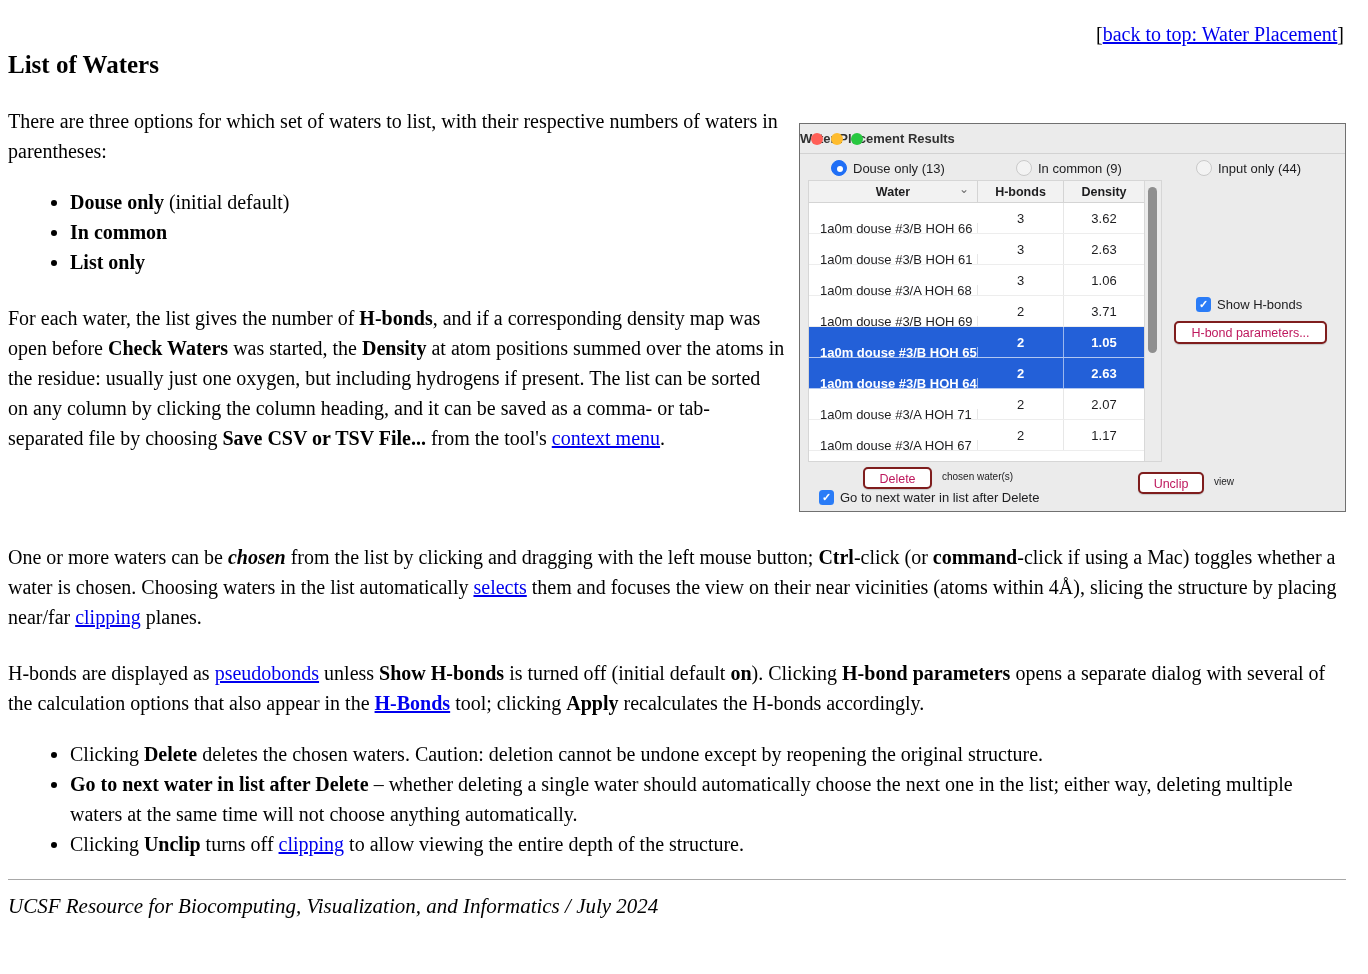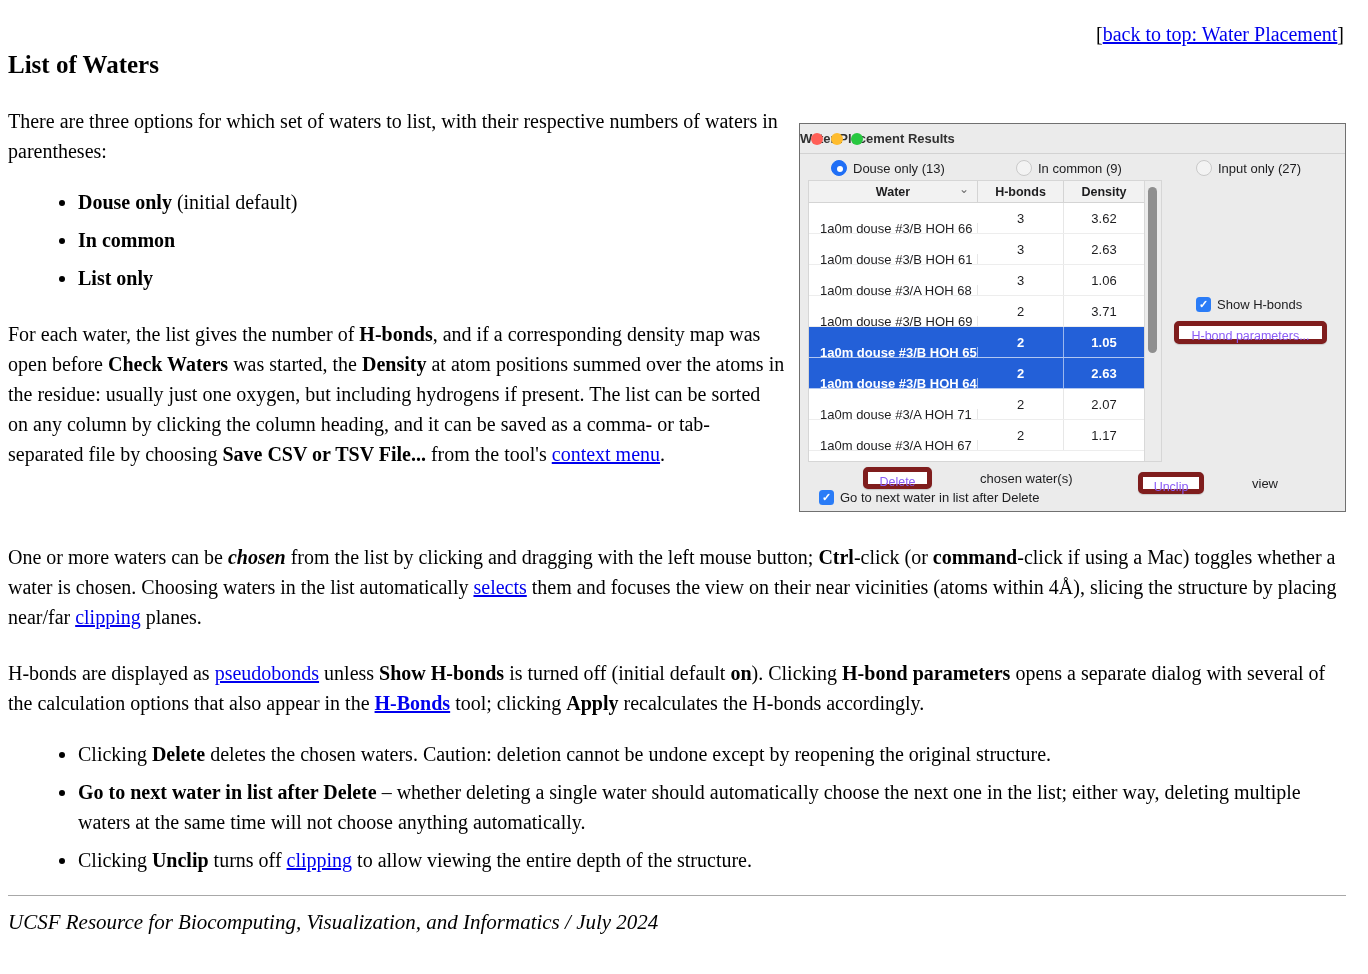--- a/index.html
+++ b/index.html
@@ -8,21 +8,21 @@
     width:1368px; height:974px; overflow:hidden; background:#fff; color:#000;
     font-family:"Liberation Serif", serif; font-size:20px;
     padding:8px 22px 0 8px;
   }
   a.doc-link { color:#0000ee; text-decoration:underline; cursor:pointer; }
   .top-link { text-align:right; margin:12px 2px 0 0; line-height:28px; }
   h1.page-title { font-size:25px; line-height:30px; margin:2px 0 0 0; font-weight:bold; }
   p.doc { line-height:30px; margin:26px 0 0 0; }
   p.clear { clear:both; }
   ul.doc { margin:21px 0 0 0; padding-left:62px; line-height:30px; }
-  ul.doc li { margin:8px; }
+  ul.doc li { margin:0; }
   hr.footer-rule { border:none; border-top:1px solid #a8a8a8; margin:20px 0 0 0; }
   .footer-credit { font-style:italic; font-size:21px; line-height:30px; margin:11px 0 0 0; }
 
   
   .figure {
     float:right; width:547px; height:389px; margin:43px 0 30px 14px;
     border:1px solid #707070; background:#ebebeb; position:relative;
     font-family:"Liberation Sans", sans-serif; color:#1d1d1f;
   }
   .titlebar { position:absolute; left:0; top:0; right:0; height:30px; border-bottom:1px solid #d2d2d2; }
@@ -59,27 +59,27 @@
   .trow.sel .tcell { border-right:1px solid rgba(255,255,255,.55); }
   .trow.sel .tcell.c-density { border-right:none; }
   .partial-row { height:10px; background:#fff; }
   .scrollbar { position:absolute; right:0; top:0; bottom:0; width:17px; background:#ececec; border-left:1px solid #d8d8d8; }
   .scroll-thumb { position:absolute; left:3px; top:6px; width:9px; height:166px; border-radius:5px; background:#8f8f8f; }
 
   .cbx { display:inline-flex; width:15px; height:15px; border-radius:3.5px; background:#2a7cf7;
     color:#fff; font-size:11px; line-height:15px; align-items:center; justify-content:center; font-weight:bold; }
   .ctl-label { font-size:13px; margin-left:6px; }
   .show-hbonds { position:absolute; left:396px; top:173px; display:flex; align-items:center; cursor:default; }
-  .mac-btn { position:absolute; background:#fff; border:5px solid #7f1d1d; border-radius:5px;
-    font-family:"Liberation Sans",sans-serif; font-size:12.5px; color:#8b5cf6; text-align:center;
+  .mac-btn { position:absolute; background:#fff; border:2px solid #7f1d1d; border-radius:5px;
+    font-family:"Liberation Sans",sans-serif; font-size:12.5px; color:#be185d; text-align:center;
     box-shadow:0 .5px 1px rgba(0,0,0,.15); padding:0; cursor:default; }
   .hbond-btn { left:374px; top:197px; width:153px; height:23px; line-height:21px; }
   .delete-btn { left:63px; top:343px; width:69px; height:22px; line-height:20px; }
   .unclip-btn { left:338px; top:348px; width:66px; height:22px; line-height:20px; }
-  .inline-caption { position:absolute; font-size:13px;margin-left:38px; }
+  .inline-caption { position:absolute; font-size:10px; }
   .delete-caption { left:142px; top:347px; }
   .view-caption { left:414px; top:352px; }
   .next-cb { position:absolute; left:19px; top:366px; display:flex; align-items:center; cursor:default; }
 </style>
 </head>
 <body>
 
 <div class="top-link"><span>[</span><a class="doc-link">back to top: Water Placement</a><span>]</span></div>
 
 <h1 class="page-title">List of Waters</h1>
@@ -98,21 +98,21 @@
       <span class="radio-item">
         <span class="radio-circle sel"></span>
         <span>Douse only (13)</span>
       </span>
       <span class="radio-item">
         <span class="radio-circle"></span>
         <span>In common (9)</span>
       </span>
       <span class="radio-item">
         <span class="radio-circle"></span>
-        <span>Input only (27)</span>
+        <span>Input only (44)</span>
       </span>
     </div>
 
   <div class="wtable">
     <div class="thead">
       <div class="hcell c-water">
         <span>Water</span>
         <span class="sort-chevron">⌄</span>
       </div>
       <div class="hcell c-hbonds">

